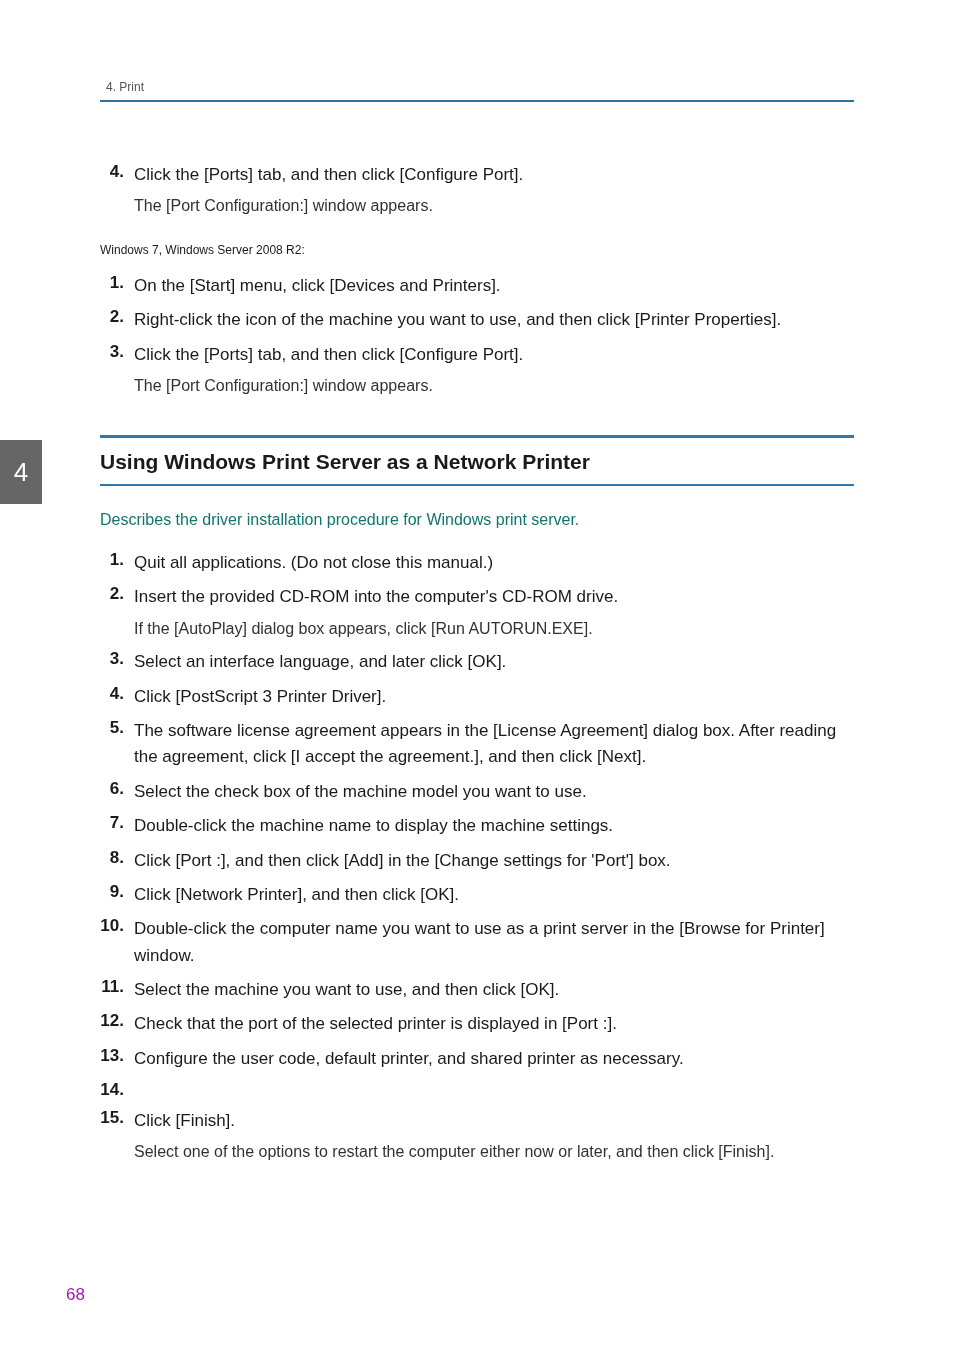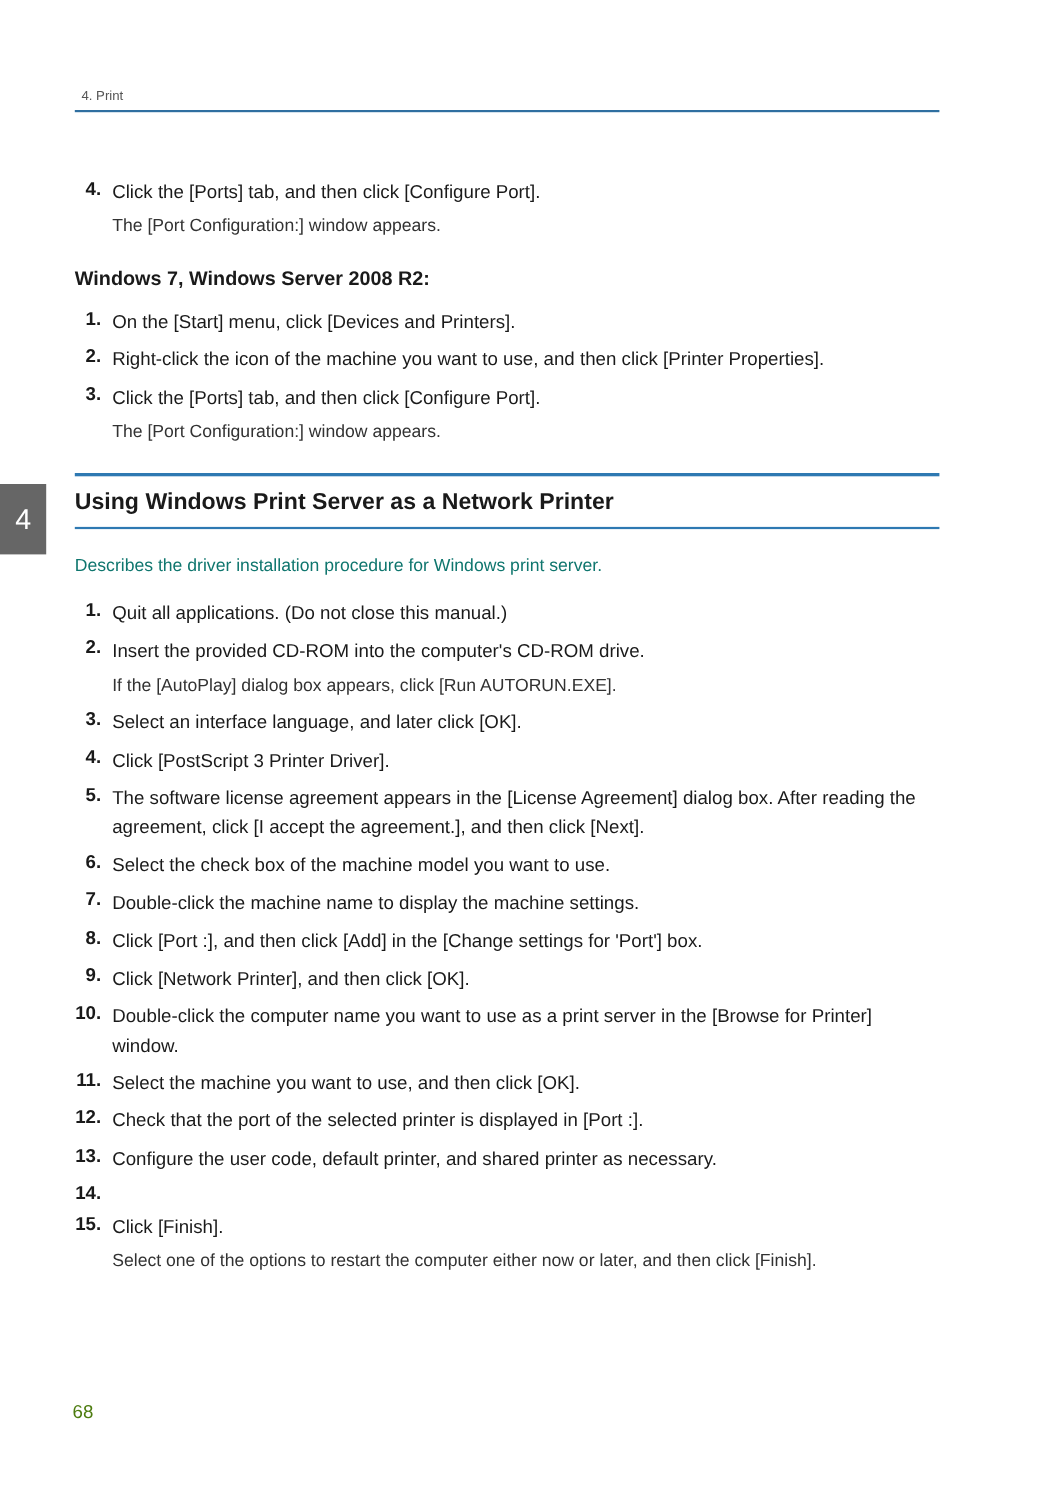--- a/index.html
+++ b/index.html
@@ -7,21 +7,21 @@
     margin: 0;
     padding: 0;
     background: #ffffff;
     font-family: "Segoe UI", "Helvetica Neue", Arial, sans-serif;
     color: #333333;
   }
   .page {
     width: 954px;
     height: 1354px;
     position: relative;
-    padding: 80px 100px 40px 68px;
+    padding: 80px 100px 40px 100px;
   }
   .running-head {
     font-size: 12px;
     color: #555;
     margin-left: 6px;
   }
   .head-rule {
     height: 2px;
     background: #2f6fa0;
     margin-top: 6px;
@@ -65,27 +65,27 @@
     line-height: 1.55;
   }
   .step-desc {
     font-weight: 400;
     font-size: 16px;
     color: #323232;
     margin-top: 6px;
     line-height: 1.55;
   }
   .sub-heading {
-    font-weight: 700;
-    font-size: 18px;
+    font-weight: 400;
+    font-size: 12px;
     color: #1a1a1a;
     margin: 12px 0 16px 0;
   }
   .section {
-    margin-top: 24px;
+    margin-top: 36px;
     margin-bottom: 22px;
   }
   .section .sec-rule-top {
     height: 3px;
     background: #2e79b2;
   }
   .section .sec-title {
     font-size: 21px;
     font-weight: 600;
     color: #1a1a1a;
@@ -97,23 +97,23 @@
   }
   .intro {
     font-size: 16px;
     color: #0f766e;
     margin: 22px 0 18px 0;
     line-height: 1.5;
   }
   .page-number {
     position: absolute;
     left: 66px;
-    bottom: 60px;
+    bottom: 49px;
     font-size: 17px;
-    color: #4d7c0f;
+    color: #a21caf;
   }
 </style>
 </head>
 <body>
 
 <div class="page">
 
   <div class="running-head">4. Print</div>
   <div class="head-rule"></div>
 

